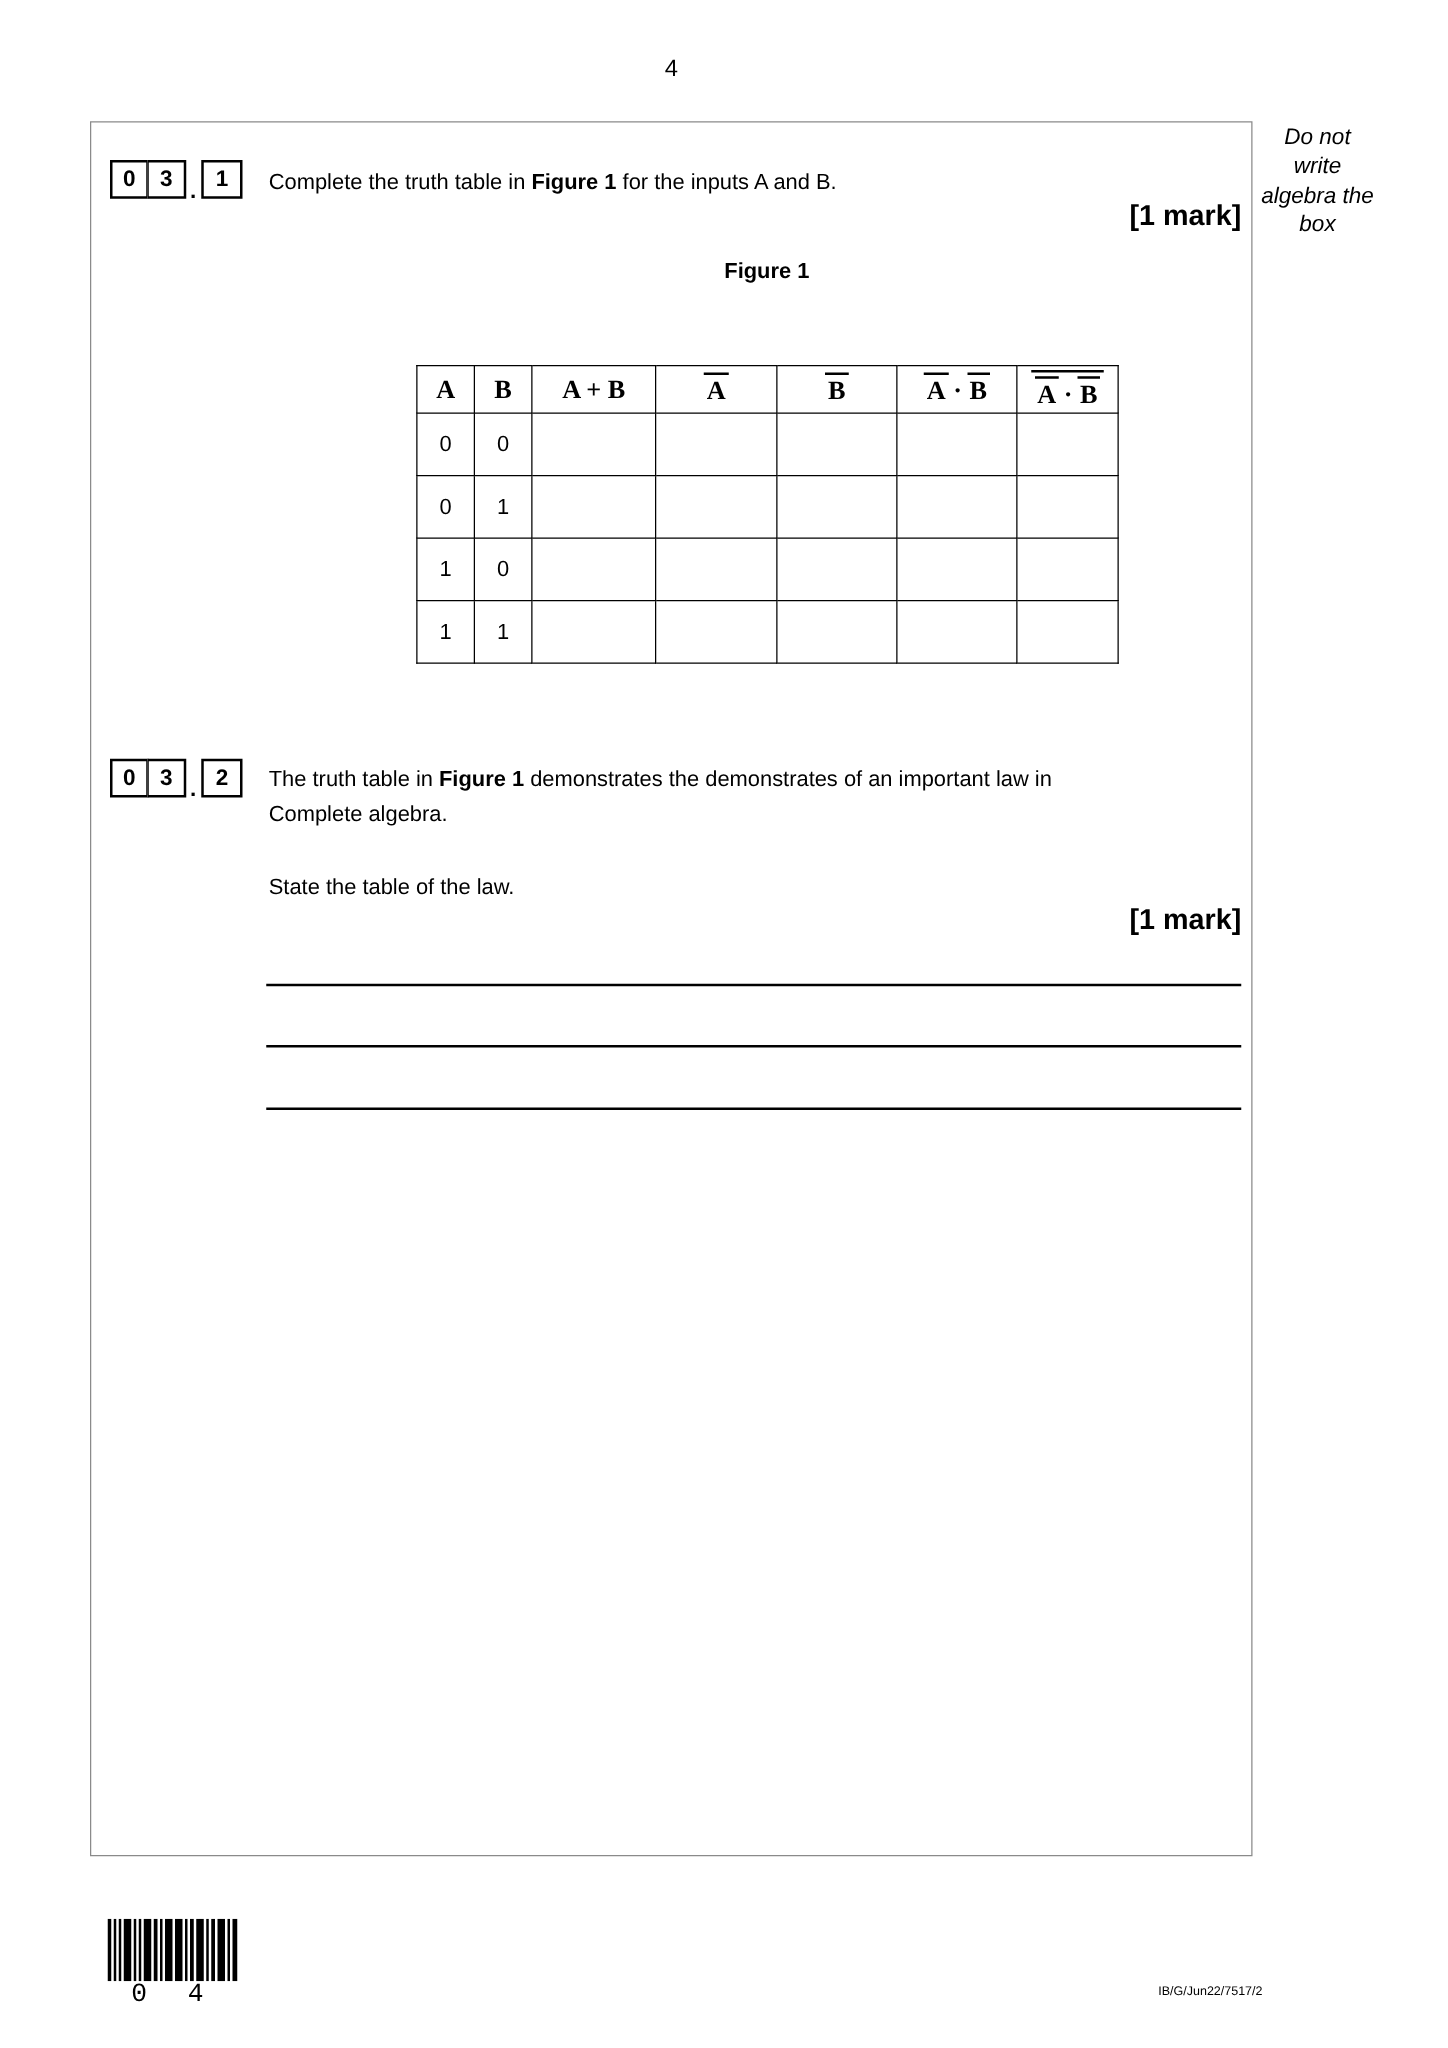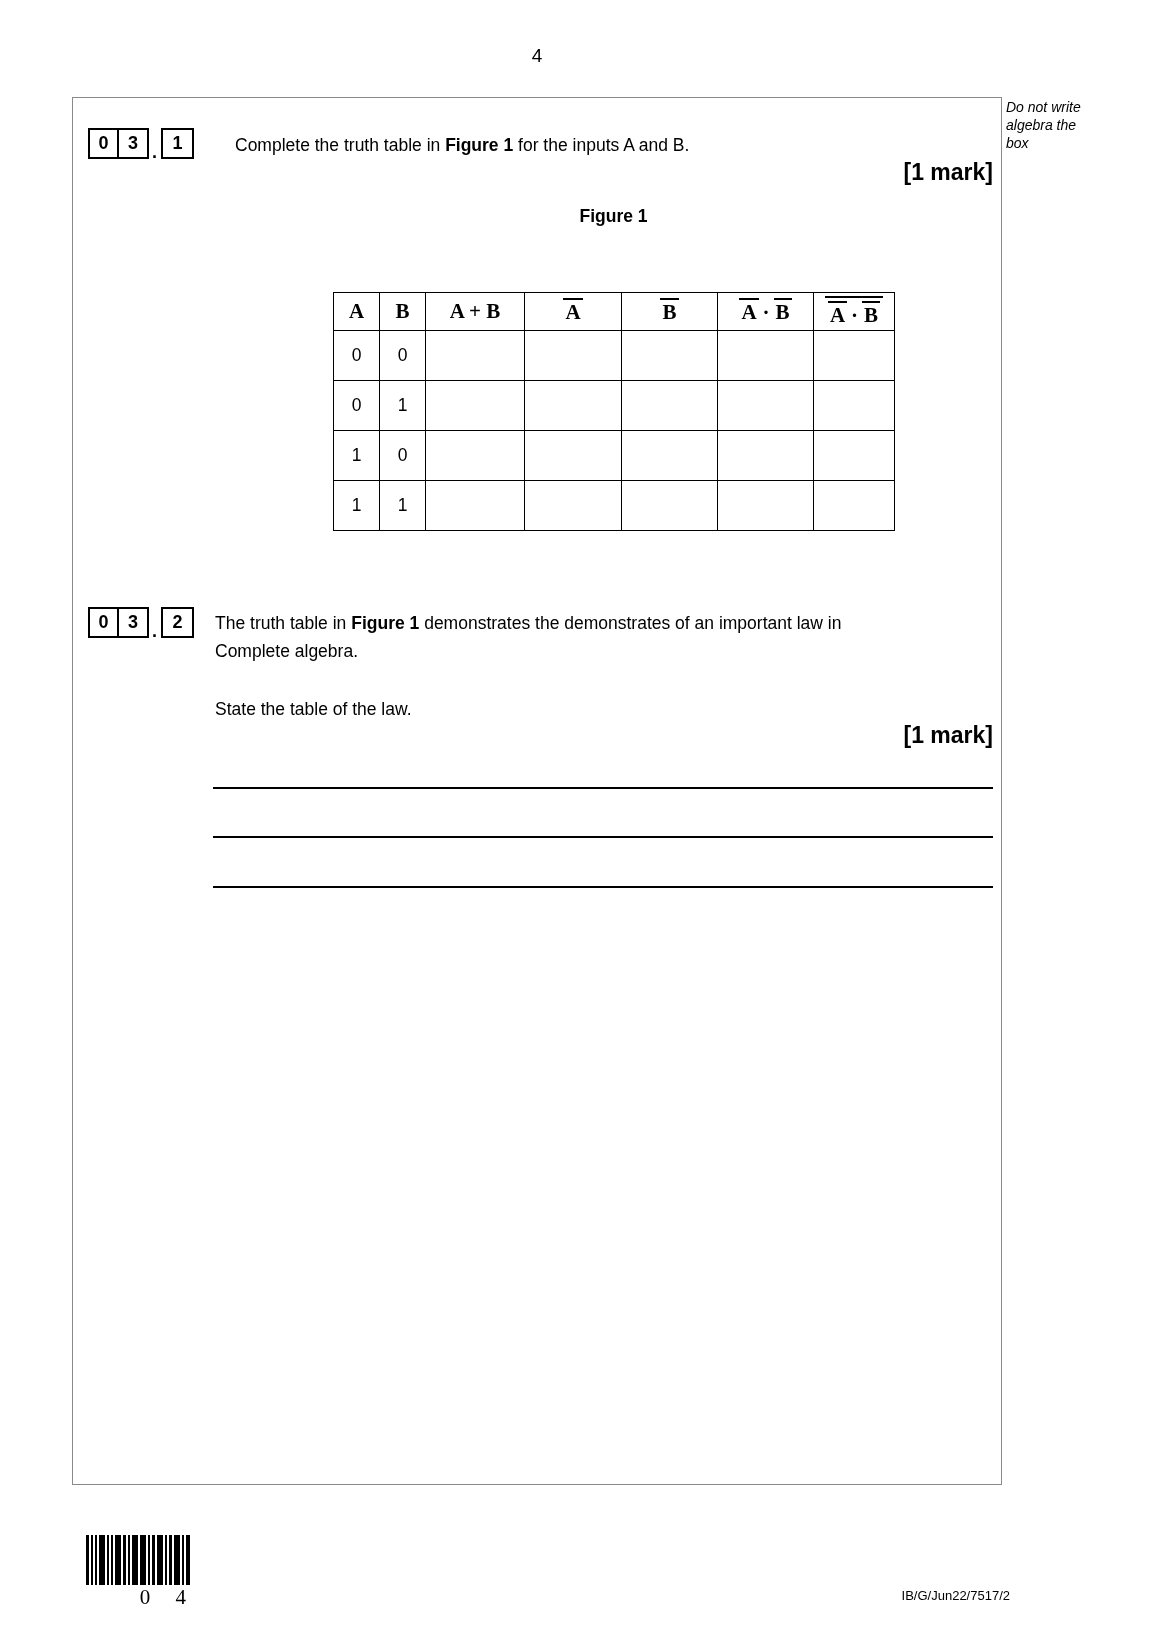--- a/index.html
+++ b/index.html
@@ -19,22 +19,22 @@
 
   .content-box {
     position: absolute; left: 72px; top: 97px;
     width: 930px; height: 1388px;
     border: 1px solid #8a8a8a;
     background: #fff;
   }
 
   .side-note {
     position: absolute; left: 1006px; top: 98px; width: 96px;
-    font-size: 14px; font-style: italic; line-height: 1.3;
-    text-align: left;
+    font-size: 18px; font-style: italic; line-height: 1.3;
+    text-align: center;
   }
 
   
   .qnum {
     position: absolute; left: 88px;
     display: flex; align-items: flex-end;
   }
   .qnum .pair { display: flex; }
   .qnum .cell {
     width: 31px; height: 31px;
@@ -87,28 +87,28 @@
   .ov-outer { display: inline-block; border-top: 2px solid #000; padding: 3px 3px 0 3px; line-height: 1.05; }
   .mdot { margin: 0 4px; }
 
   .answer-line {
     position: absolute; left: 213px; width: 780px; height: 0;
     border-top: 2px solid #000;
   }
 
   .barcode-wrap { position: absolute; left: 86px; top: 1535px; width: 104px; }
   .barcode-label {
-    position: absolute; left: 92px; top: 1585px; width: 104px;
-    text-align: right;
-    font-family: Liberation Serif, serif;
+    position: absolute; left: 82px; top: 1585px; width: 104px;
+    text-align: center;
+    font-family: Liberation Mono, monospace;
     font-size: 21px; letter-spacing: 10px; text-indent: 10px;
   }
   .footer-ref {
     position: absolute; right: 148px; top: 1588px;
-    font-size: 13px;
+    font-size: 10px;
   }
 </style>
 </head>
 <body>
 
 <div class="page-number">4</div>
 
 <div class="content-box"></div>
 
 <div class="side-note">
@@ -119,21 +119,21 @@
 
 <div class="qnum" style="top:128px;">
   <div class="pair">
     <div class="cell">0</div>
     <div class="cell">3</div>
   </div>
   <div class="dot">.</div>
   <div class="part">1</div>
 </div>
 
-<div class="q-text" style="top:131px; width:740px;margin-left:20px;">
+<div class="q-text" style="top:131px; width:740px;">
   <span>Complete the truth table in </span><b>Figure 1</b><span> for the inputs A and B.</span>
 </div>
 
 <div class="marks" style="top:159px;">[1 mark]</div>
 
 <div class="figure-title">Figure 1</div>
 
 <table class="truth">
   <colgroup>
     <col class="w-a">

